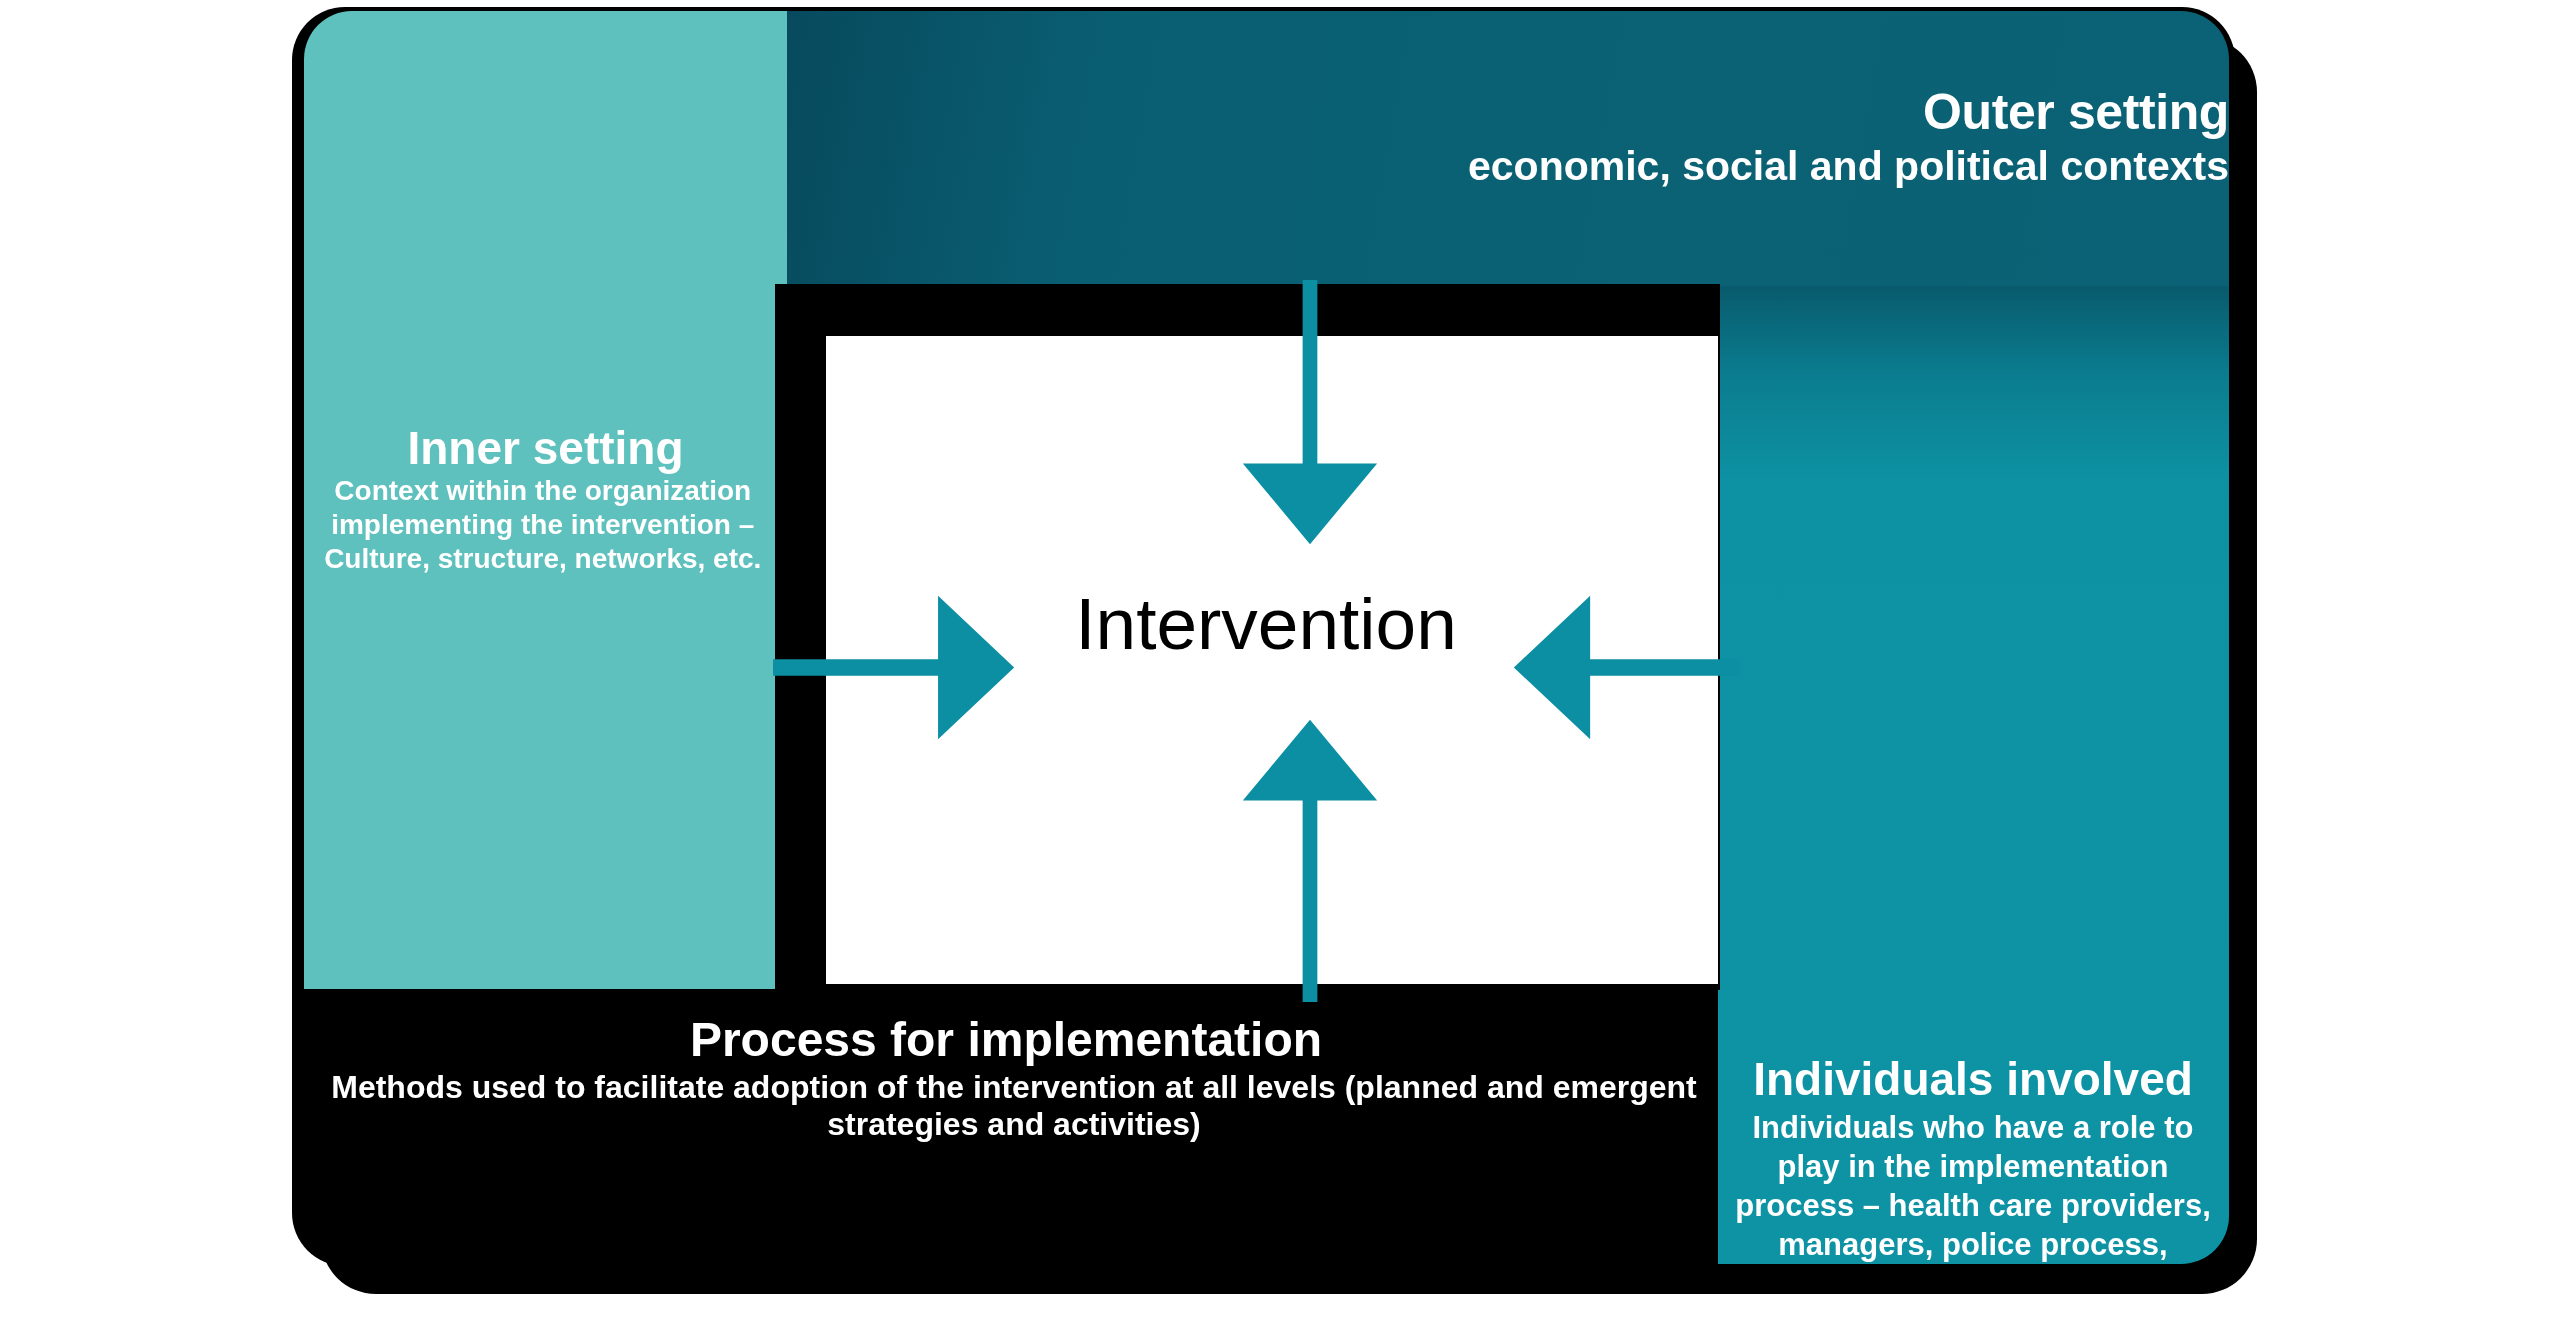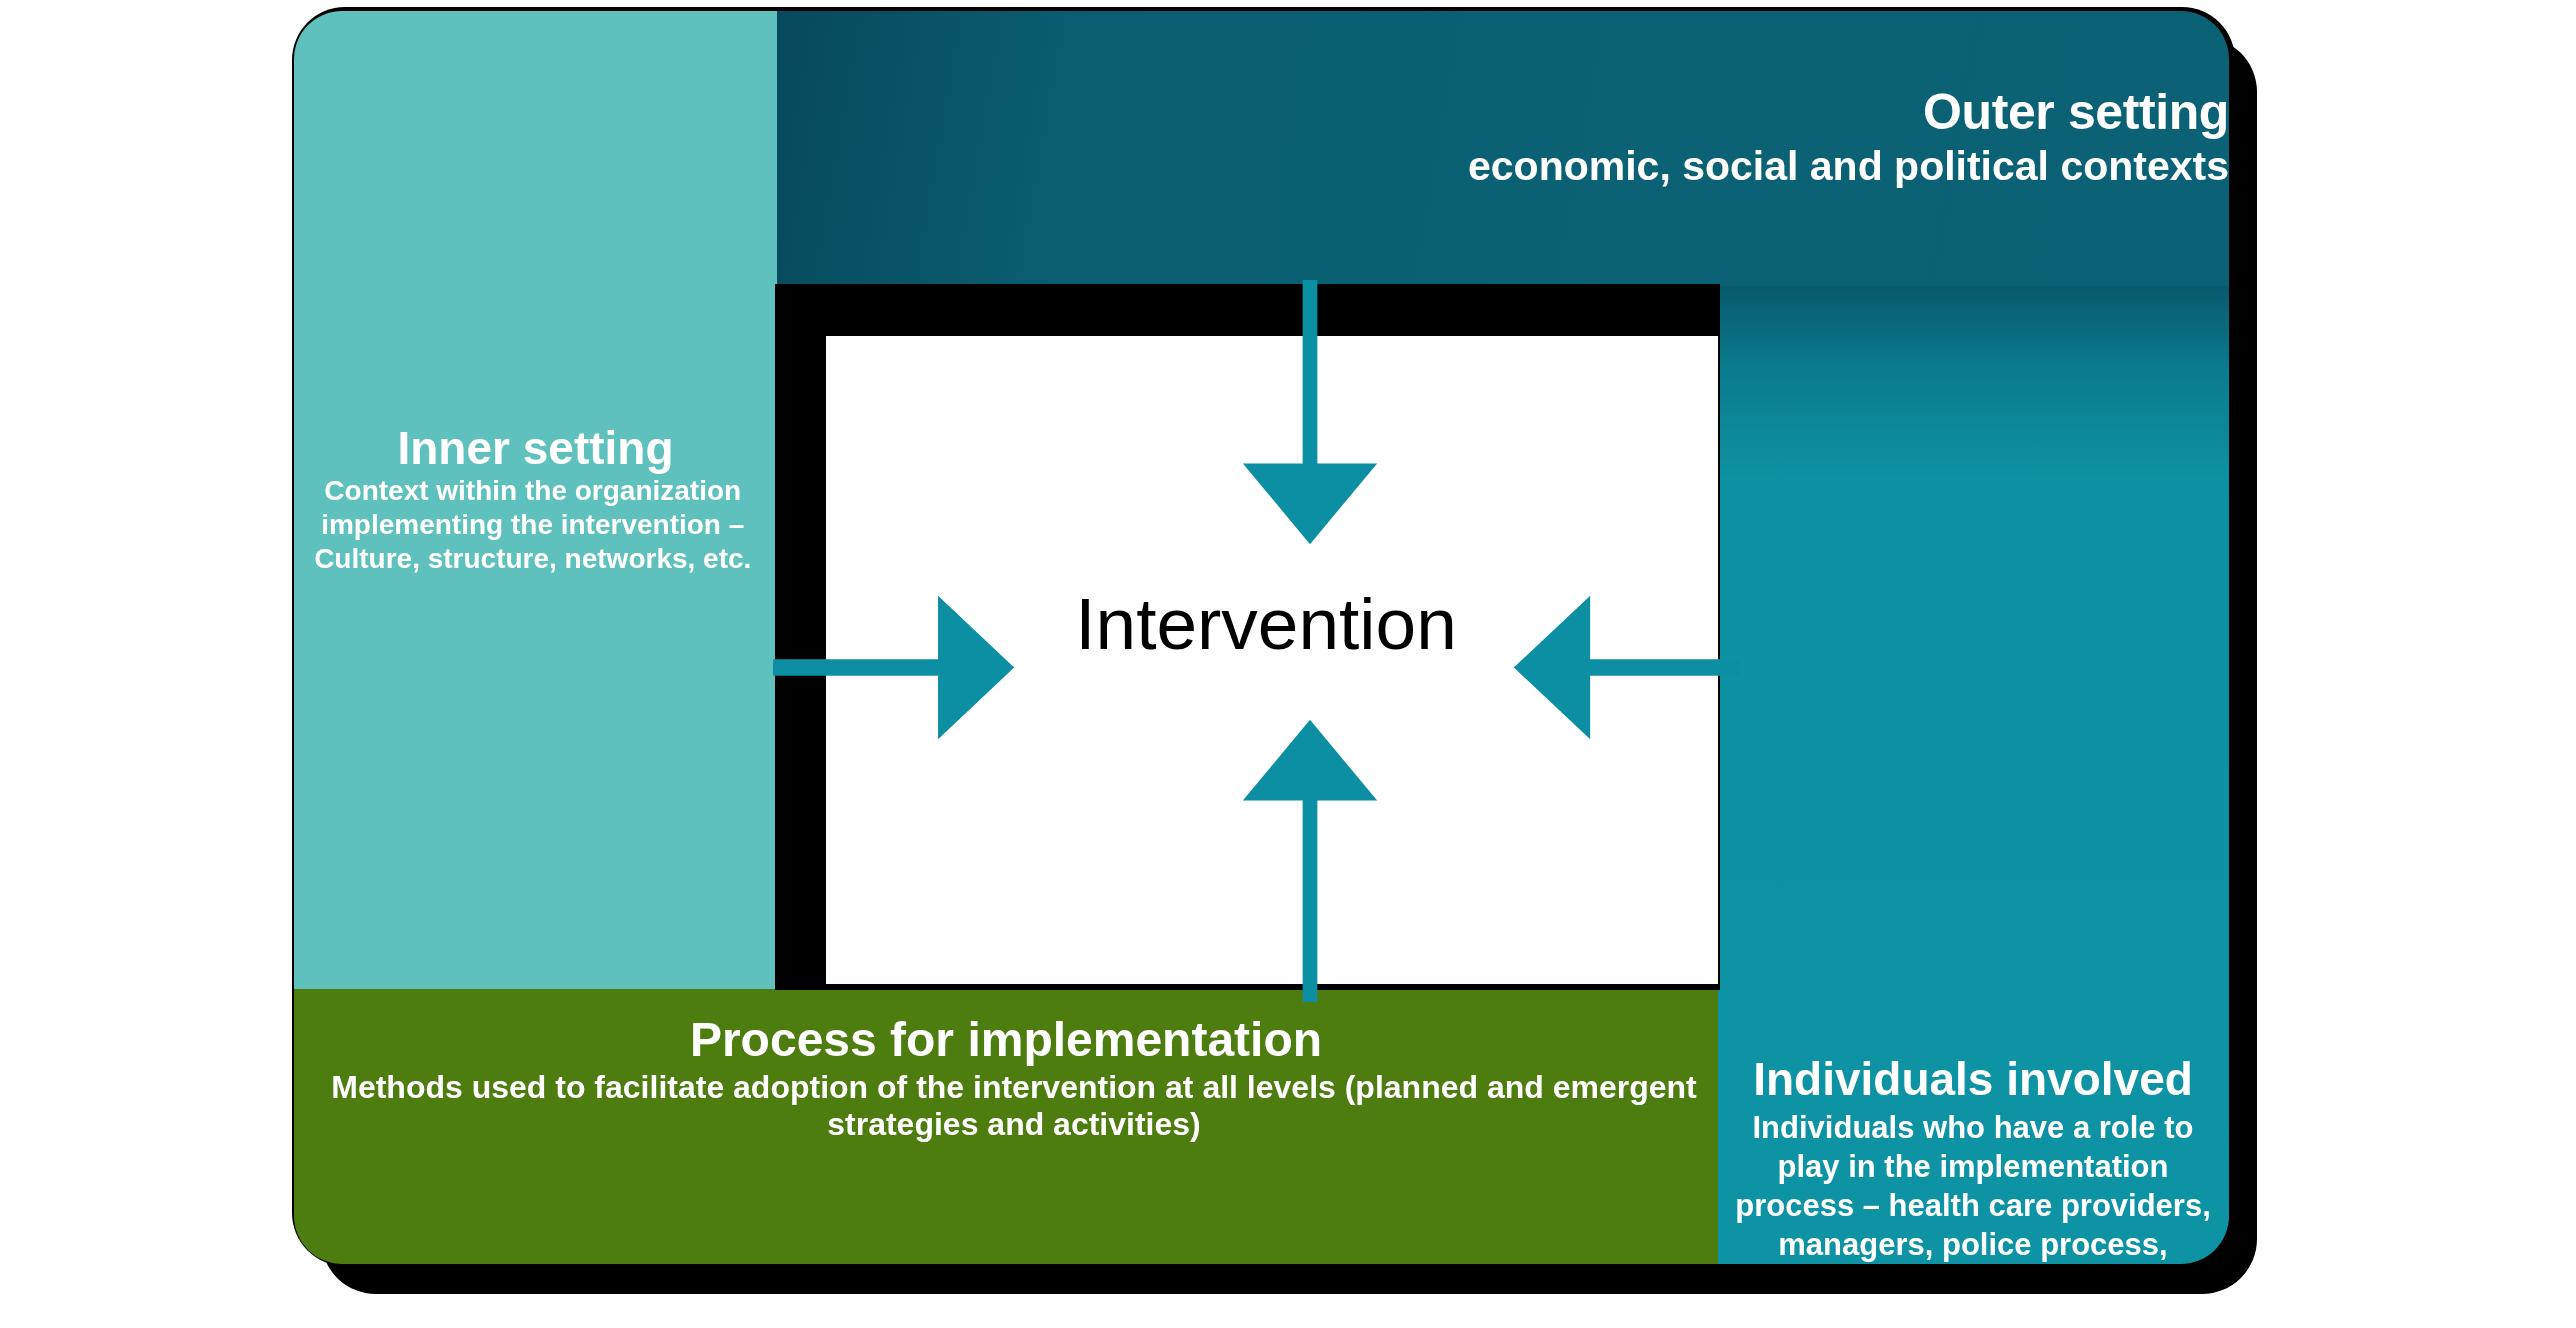--- a/index.html
+++ b/index.html
@@ -67,21 +67,21 @@
   .outer-setting .panel-sub {
     font-size: 41px;
     font-weight: bold;
     margin-top: 6px;
     line-height: 1.12;
   }
 
   
   .inner-setting {
     position: absolute;
-    left: 294px;
+    left: 304px;
     top: 11px;
     width: 483px;
     height: 978px;
     background: #5fc1be;
     border-top-left-radius: 48px;
     color: #ffffff;
     text-align: center;
     z-index: 7;
     display: flex;
     flex-direction: column;
@@ -134,21 +134,21 @@
     margin-top: 3.7px;
   }
 
   
   .process {
     position: absolute;
     left: 294px;
     top: 989px;
     width: 1424px;
     height: 275px;
-    background: #4d7c0f;
+    background: #000000;
     border-bottom-left-radius: 48px;
     color: #ffffff;
     text-align: center;
     z-index: 6;
   }
   .process .panel-title {
     font-size: 48px;
     font-weight: bold;
     line-height: 1.04;
     margin-top: 26px;

